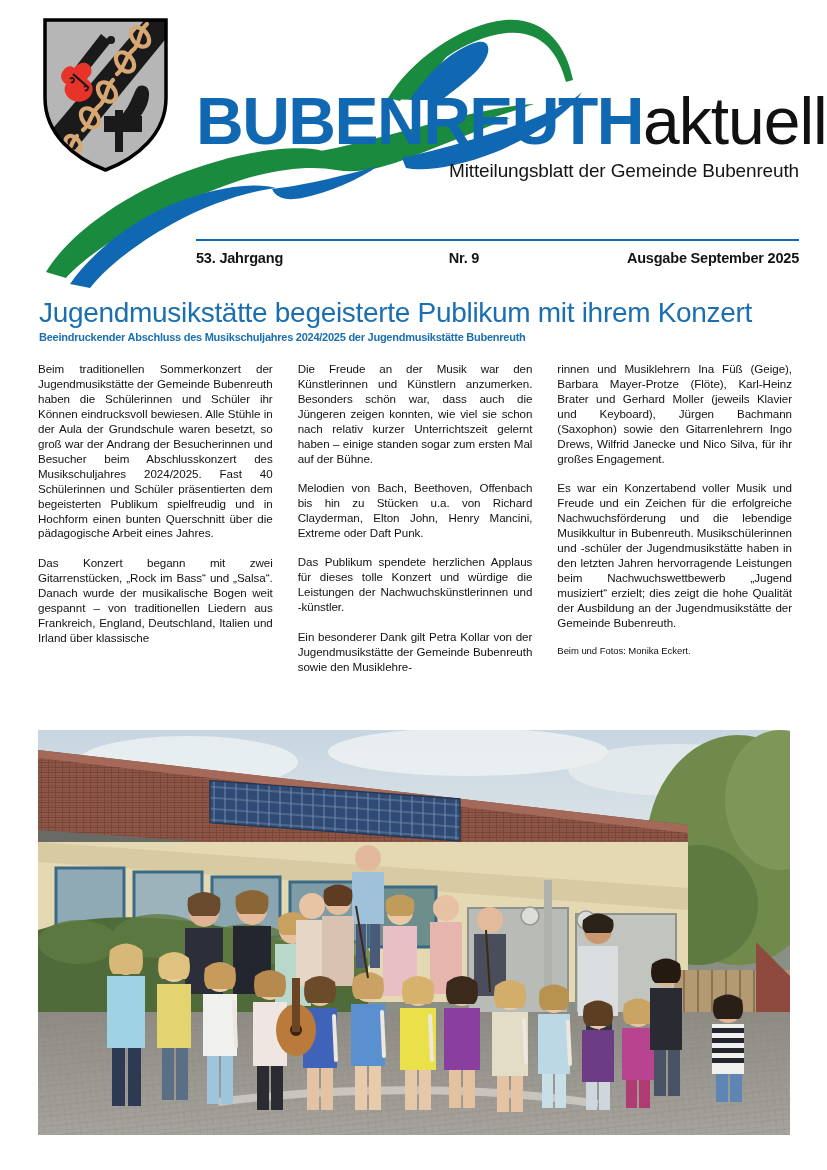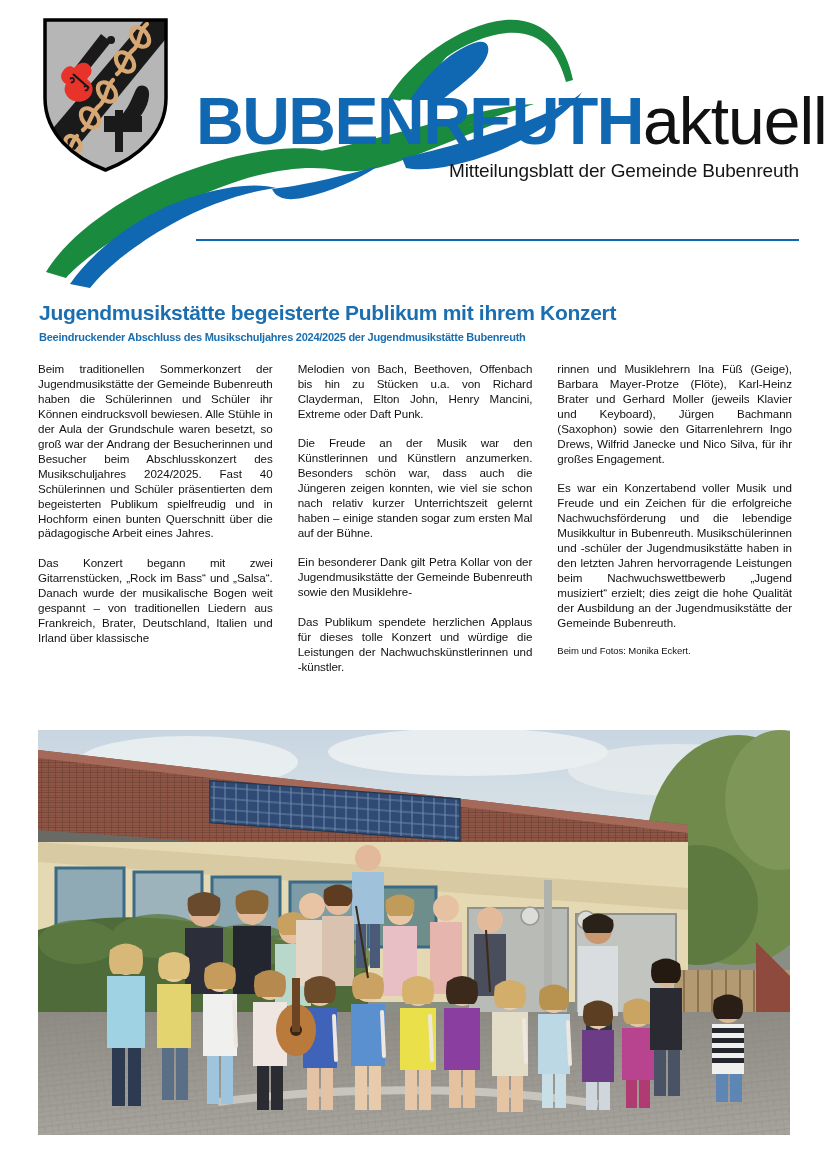--- a/index.html
+++ b/index.html
@@ -95,22 +95,22 @@
     color: #141414;
   }
   #issue-bar .issue-mid { margin-left: 18px; }
 
   
   #headline {
     position: absolute;
     left: 39px;
     top: 300px;
     width: 752px;
-    font-size: 21px;
-    font-weight: bold;
+    font-size: 28px;
+    font-weight: normal;
     letter-spacing: -0.3px;
     color: #1b6fb0;
     line-height: 26px;
     white-space: nowrap;
   }
   #subheadline {
     position: absolute;
     left: 39px;
     top: 329px;
     width: 752px;
@@ -233,35 +233,40 @@
   </svg>
 
   <div id="wordmark">
     <span class="wm-bold">BUBENREUTH</span><span class="wm-light">aktuell</span>
   </div>
 
   <div id="masthead-subtitle">Mitteilungsblatt der Gemeinde Bubenreuth</div>
 
   <div id="issue-rule"></div>
 
+  <div id="issue-bar">
+    <span>53. Jahrgang</span>
+    <span class="issue-mid">Nr. 9</span>
+    <span>Ausgabe September 2025</span>
+  </div>
 </div>
 
 <div id="headline">Jugendmusikstätte begeisterte Publikum mit ihrem Konzert</div>
 <div id="subheadline">Beeindruckender Abschluss des Musikschuljahres 2024/2025 der Jugendmusikstätte Bubenreuth</div>
 
 <div id="columns">
   <div class="column">
     <p>Beim traditionellen Sommerkonzert der Jugendmusikstätte der Gemeinde Bubenreuth haben die Schülerinnen und Schüler ihr Können eindrucksvoll bewiesen. Alle Stühle in der Aula der Grundschule waren besetzt, so groß war der Andrang der Besucherinnen und Besucher beim Abschlusskonzert des Musikschuljahres 2024/2025. Fast 40 Schülerinnen und Schüler präsentierten dem begeisterten Publikum spielfreudig und in Hochform einen bunten Querschnitt über die pädagogische Arbeit eines Jahres.</p>
-    <p>Das Konzert begann mit zwei Gitarrenstücken, „Rock im Bass“ und „Salsa“. Danach wurde der musikalische Bogen weit gespannt – von traditionellen Liedern aus Frankreich, Brater, Deutschland, Italien und Irland über klassische</p>
+    <p>Das Konzert begann mit zwei Gitarrenstücken, „Rock im Bass“ und „Salsa“. Danach wurde der musikalische Bogen weit gespannt – von traditionellen Liedern aus Frankreich, England, Deutschland, Italien und Irland über klassische</p>
   </div>
   <div class="column">
+    <p>Die Freude an der Musik war den Künstlerinnen und Künstlern anzumerken. Besonders schön war, dass auch die Jüngeren zeigen konnten, wie viel sie schon nach relativ kurzer Unterrichtszeit gelernt haben – einige standen sogar zum ersten Mal auf der Bühne.</p>
     <p>Melodien von Bach, Beethoven, Offenbach bis hin zu Stücken u.a. von Richard Clayderman, Elton John, Henry Mancini, Extreme oder Daft Punk.</p>
-    <p>Die Freude an der Musik war den Künstlerinnen und Künstlern anzumerken. Besonders schön war, dass auch die Jüngeren zeigen konnten, wie viel sie schon nach relativ kurzer Unterrichtszeit gelernt haben – einige standen sogar zum ersten Mal auf der Bühne.</p>
+    <p>Das Publikum spendete herzlichen Applaus für dieses tolle Konzert und würdige die Leistungen der Nachwuchskünstlerinnen und -künstler.</p>
     <p>Ein besonderer Dank gilt Petra Kollar von der Jugendmusikstätte der Gemeinde Bubenreuth sowie den Musiklehre-</p>
-    <p>Das Publikum spendete herzlichen Applaus für dieses tolle Konzert und würdige die Leistungen der Nachwuchskünstlerinnen und -künstler.</p>
   </div>
   <div class="column">
     <p>rinnen und Musiklehrern Ina Füß (Geige), Barbara Mayer-Protze (Flöte), Karl-Heinz Brater und Gerhard Moller (jeweils Klavier und Keyboard), Jürgen Bachmann (Saxophon) sowie den Gitarrenlehrern Ingo Drews, Wilfrid Janecke und Nico Silva, für ihr großes Engagement.</p>
     <p>Es war ein Konzertabend voller Musik und Freude und ein Zeichen für die erfolgreiche Nachwuchsförderung und die lebendige Musikkultur in Bubenreuth. Musikschülerinnen und -schüler der Jugendmusikstätte haben in den letzten Jahren hervorragende Leistungen beim Nachwuchswettbewerb „Jugend musiziert“ erzielt; dies zeigt die hohe Qualität der Ausbildung an der Jugendmusikstätte der Gemeinde Bubenreuth.</p>
     <p class="credit">Beim und Fotos: Monika Eckert.</p>
   </div>
 </div>
 
 <div id="photo">
   <svg id="photo-svg" viewBox="0 0 752 405" preserveAspectRatio="none" aria-hidden="true">

